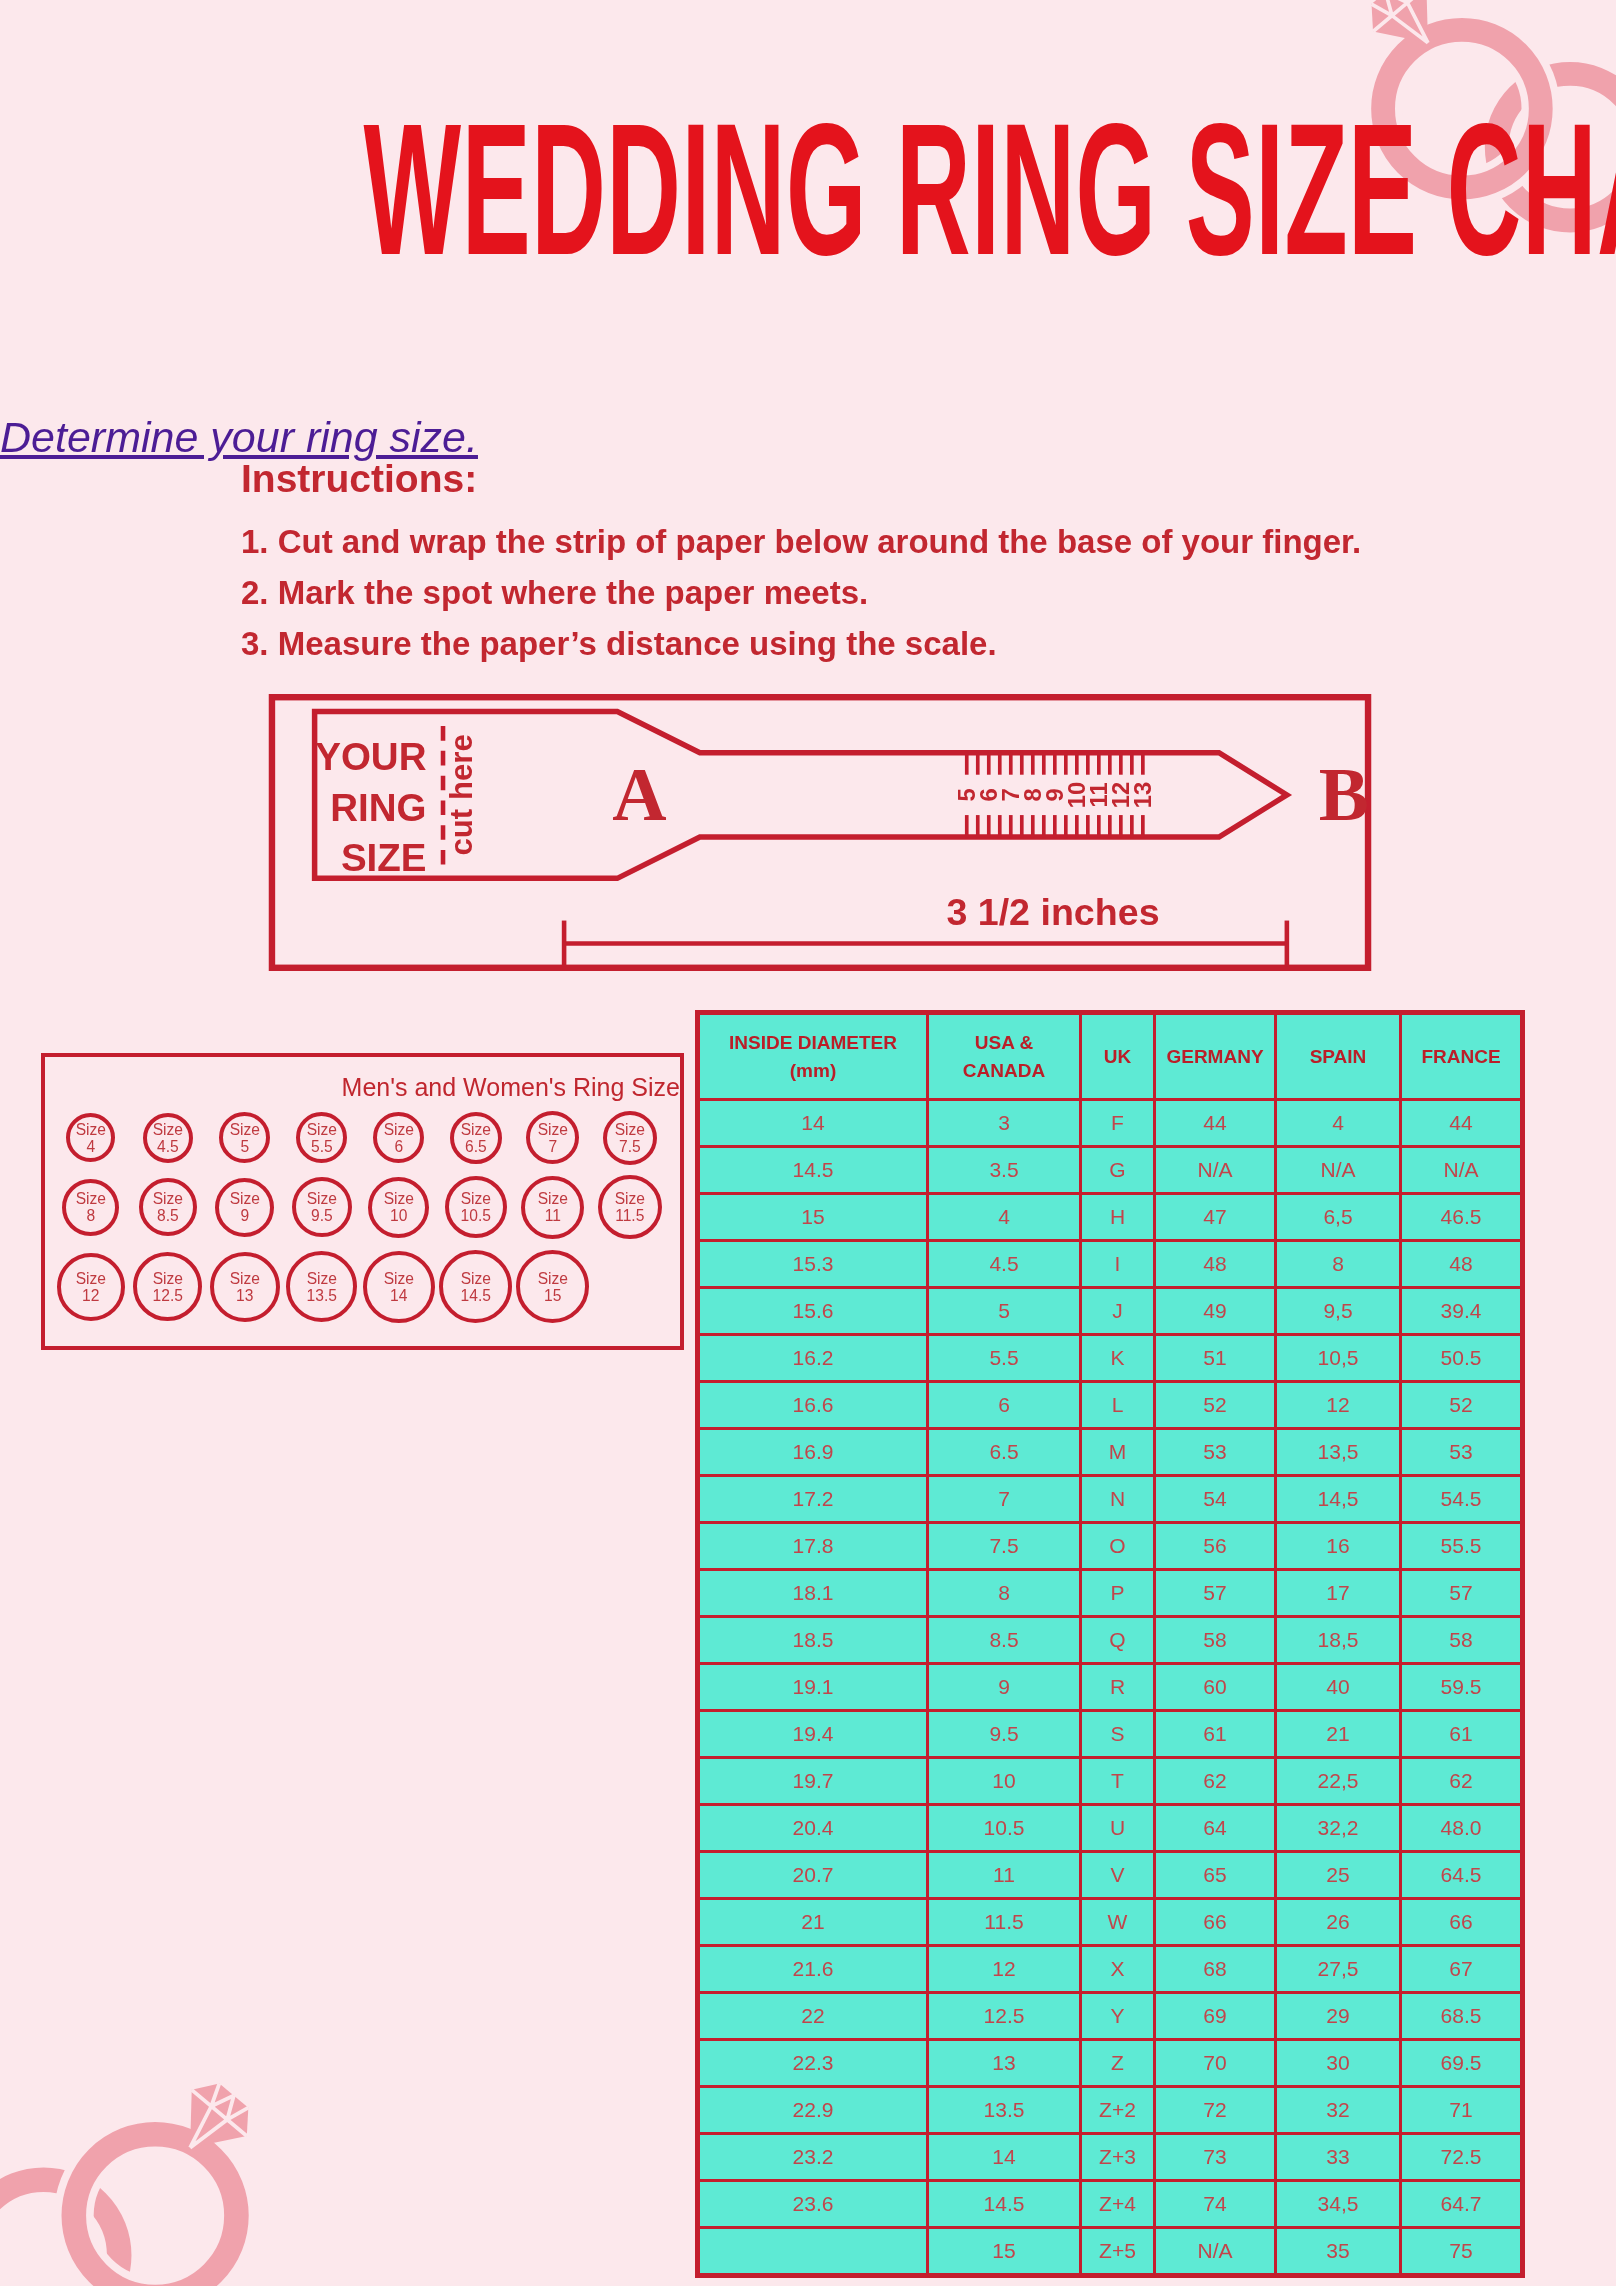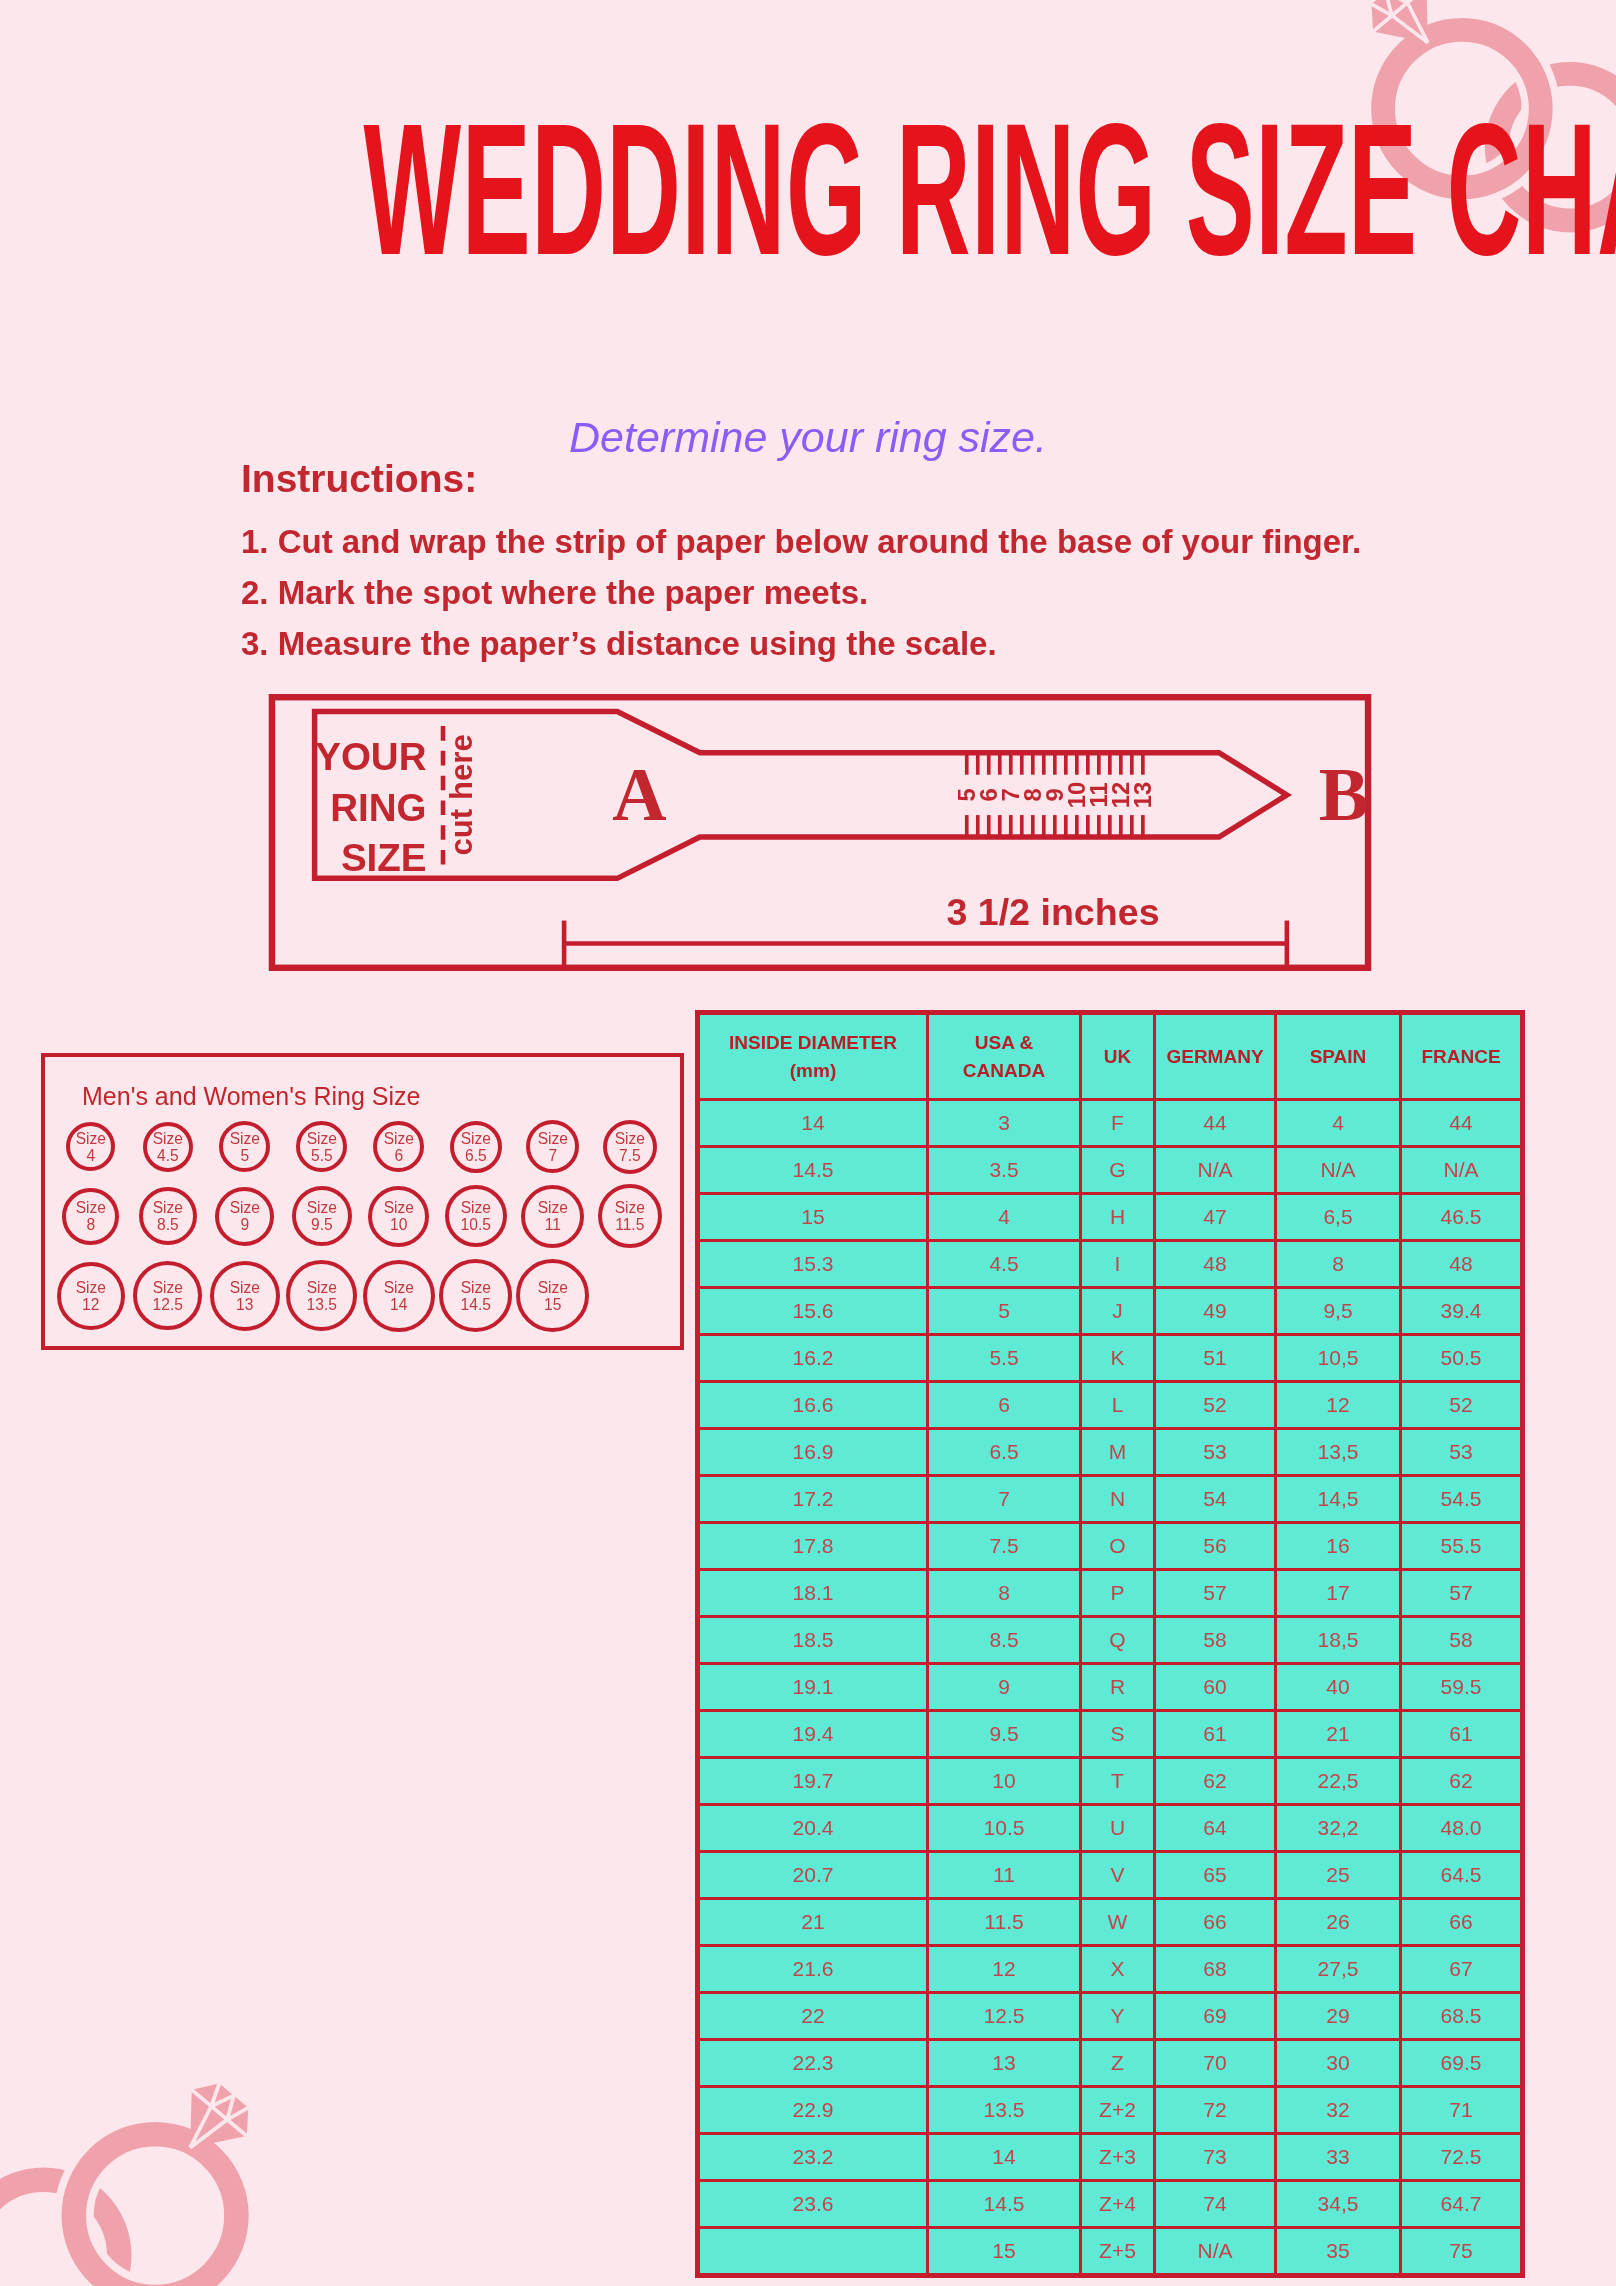--- a/index.html
+++ b/index.html
@@ -16,32 +16,32 @@
   
   .title{
     position:absolute;top:88px;left:0;width:100%;
     text-align:center;font-weight:700;font-size:188px;line-height:1.08;
     color:#e4131c;white-space:nowrap;
     transform:scaleX(0.55);transform-origin:50% 50%;
     letter-spacing:0.9px;
   }
   .subtitle{
     position:absolute;top:413px;left:0;width:100%;
-    text-align:center;font-style:italic;font-size:43px;color:#8b5cf6;
+    font-style:italic;font-size:43px;color:#4c1d95;text-decoration:underline;
   }
   .instructions{position:absolute;left:241px;top:457px;font-weight:bold;}
   .instructions-heading{font-size:39px;margin-bottom:14.7px;}
   .inst-line{font-size:33px;line-height:51px;}
   
   .sizer-box{position:absolute;left:268px;top:694px;width:1104px;height:277px;}
   .sizer-box svg{display:block;}
   
   .ring-panel{
     position:absolute;left:41px;top:1053px;width:643px;height:297px;
-    border:4.6px solid #c41e2e;box-sizing:border-box;padding-top:18px;
+    border:4.6px solid #c41e2e;box-sizing:border-box;padding-top:9px;text-align:right;
   }
   .ring-panel-title{font-size:25px;margin:7.3px 0 0 37px;color:#c0262e;}
   .circle-row{display:flex;align-items:center;margin-left:7.3px;}
   .row-1{margin-top:9.2px;height:53px;}
   .row-2{margin-top:11px;height:64px;}
   .row-3{margin-top:11px;height:73px;}
   .circle-cell{width:77px;display:flex;justify-content:center;align-items:center;}
   .ring-circle{
     border:4.6px solid #c41e2e;border-radius:50%;box-sizing:border-box;
     display:flex;flex-direction:column;justify-content:center;align-items:center;

